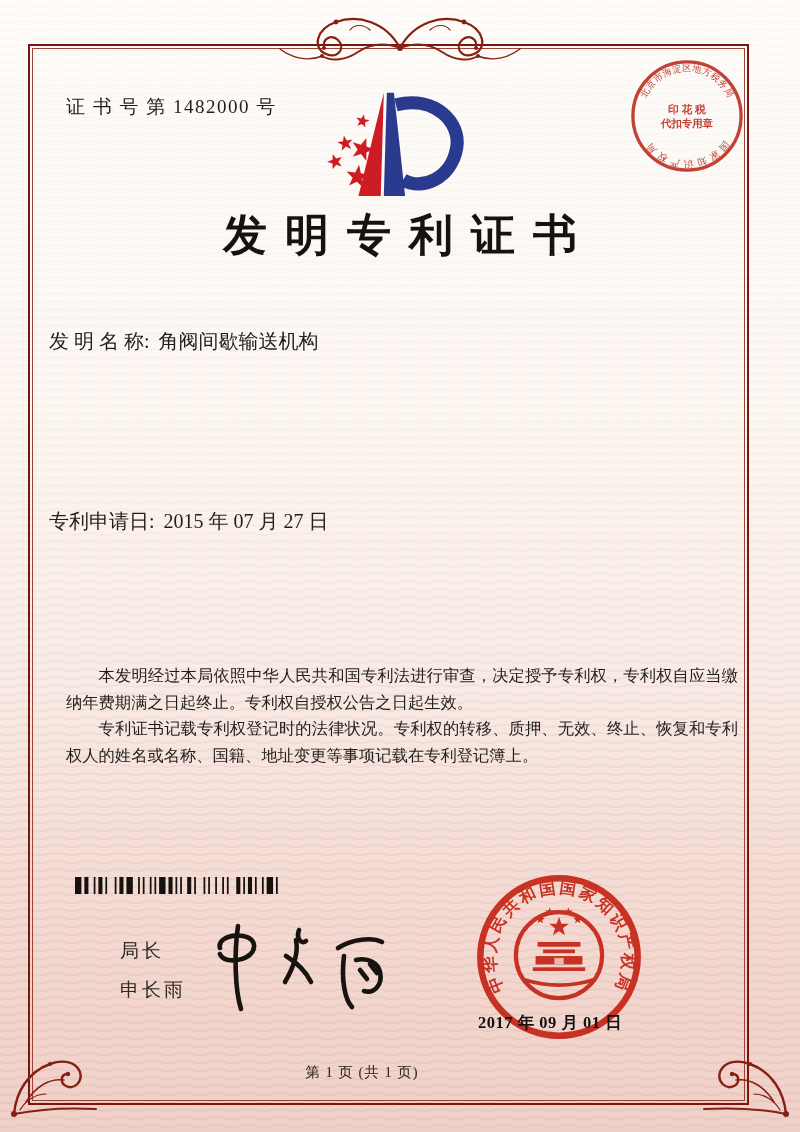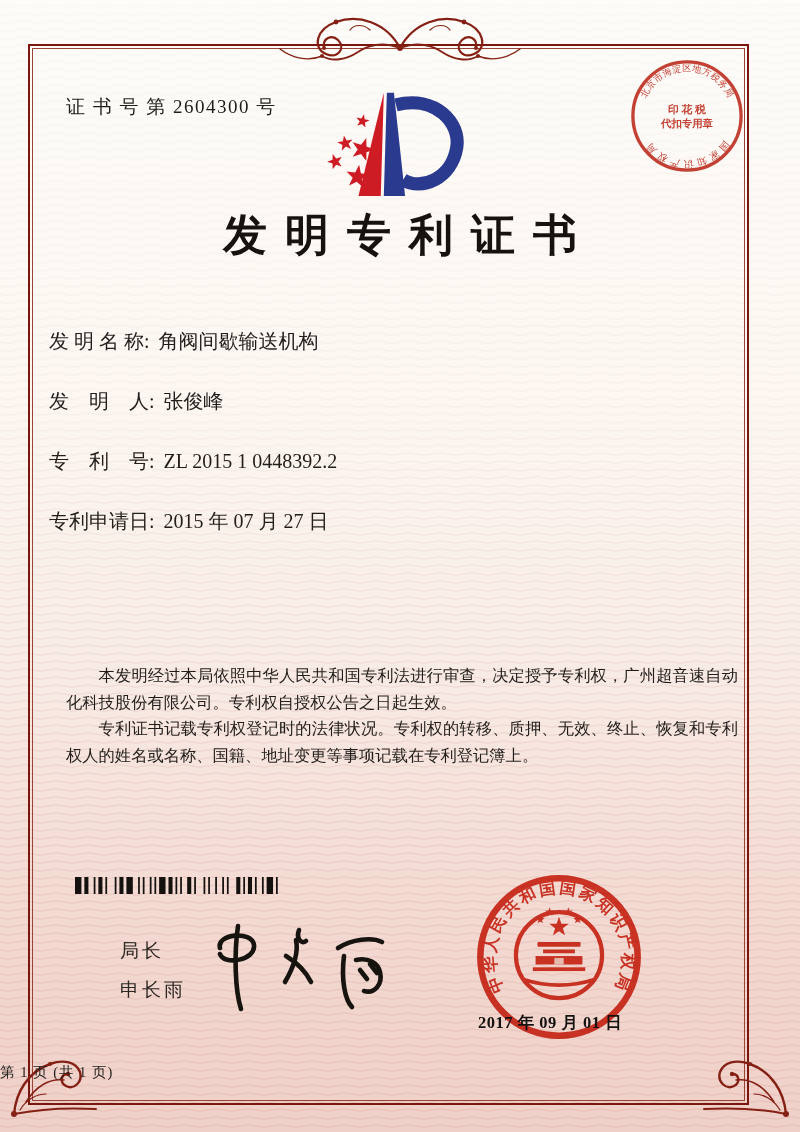--- a/index.html
+++ b/index.html
@@ -26,21 +26,21 @@
     text-align:justify;z-index:3;}
   .body-text p{margin:0;text-indent:2em;}
   .barcode{position:absolute;left:75px;top:877px;z-index:3;}
   .signer{position:absolute;left:78px;top:938px;font-size:19px;z-index:3;
     font-family:"Liberation Sans","DejaVu Sans",sans-serif;color:#2a2ателя624;margin-left:42px;}
   .signer div{margin:0 0 13px 0;letter-spacing:3px;color:#2b2622;}
   .signature{position:absolute;left:200px;top:912px;width:200px;height:105px;z-index:3;}
   .seal{position:absolute;left:456px;top:854px;width:206px;height:206px;z-index:2;mix-blend-mode:multiply;opacity:.95;}
   .seal-date{position:absolute;left:478px;top:1012px;font-size:16.5px;font-weight:600;letter-spacing:.5px;
     color:#141210;z-index:3;}
-  .footer{position:absolute;left:0;top:1063px;width:724px;text-align:left;font-size:14.5px;letter-spacing:1px;z-index:3;}
+  .footer{position:absolute;left:0;top:1063px;width:724px;text-align:center;font-size:14.5px;letter-spacing:1px;z-index:3;}
   .ornament-top{position:absolute;left:266px;top:8px;z-index:2;}
   .ornament-bl{position:absolute;left:6px;top:1052px;z-index:2;}
   .ornament-br{position:absolute;left:699px;top:1052px;z-index:2;transform:scaleX(-1);}
   .orn path{stroke:#852014;fill:none;stroke-linecap:round;}
   .orn .blob{fill:#852014;stroke:none;}
 </style>
 </head>
 <body>
 
 <div class="page">
@@ -87,21 +87,21 @@
   <svg class="ornament-br orn" width="95" height="68" viewBox="0 0 95 68">
     <path d="M8,62 C10,40 22,20 44,12 C58,7 70,10 74,20 C77,30 68,38 60,34 C54,31 54,22 62,22" stroke-width="2.4"></path>
     <path d="M8,62 C28,58 54,55 90,57" stroke-width="2"></path>
     <path d="M20,50 C30,34 44,26 58,28" stroke-width="1.5"></path>
     <path d="M14,58 C20,48 30,42 40,42" stroke-width="1.2"></path>
     <circle class="blob" cx="8" cy="62" r="3"></circle>
       <circle class="blob" cx="62" cy="22" r="2.2"></circle>
       <circle class="blob" cx="44" cy="12" r="2"></circle>
   </svg>
 
-  <div class="cert-no">证 书 号 第 2604300 号</div>
+  <div class="cert-no">证 书 号 第 1482000 号</div>
 
   <svg class="tax-stamp" viewBox="0 0 120 120">
     <defs>
       <path id="txTop" d="M 17.2 44.4 A 45.5 45.5 0 0 1 102.8 44.4"></path>
       <path id="txBot" d="M 102.8 75.6 A 45.5 45.5 0 0 1 17.2 75.6"></path>
     </defs>
     <circle cx="60" cy="60" r="55" fill="none" stroke="#c03224" stroke-width="3.4"></circle>
     <text font-size="9.3" fill="#c03224" letter-spacing="0.4" text-anchor="middle">
       <textPath href="#txTop" startOffset="50%">北京市海淀区地方税务局</textPath>
     </text>
@@ -123,32 +123,26 @@
     <polygon points="61,10 36,112 58,112" fill="#ce1c24"></polygon>
     <polygon points="64,10 61,112 82,112 71,10" fill="#2a3b8f"></polygon>
     <path d="M73,22 C112,12 137,40 133,64 C128,95 98,107 80,96" fill="none" stroke="#2a3b8f" stroke-width="13"></path>
   </svg>
 
   <div class="title">发明专利证书</div>
 
   <div class="field-row" style="top:328px">
     <span class="lbl">发 明 名 称:</span><span class="val">角阀间歇输送机构</span>
   </div>
-  <div class="field-row" style="top:388px">
-    <span class="lbl">发　明　人:</span><span class="val">张俊峰</span>
-  </div>
-  <div class="field-row" style="top:448px">
-    <span class="lbl">专　利　号:</span><span class="val">ZL 2015 1 0448392.2</span>
-  </div>
   <div class="field-row" style="top:508px">
     <span class="lbl">专利申请日:</span><span class="val">2015 年 07 月 27 日</span>
   </div>
 
   <div class="body-text">
-    <p>本发明经过本局依照中华人民共和国专利法进行审查，决定授予专利权，广州超音速自动化科技股份有限公司。专利权自授权公告之日起生效。</p>
+    <p>本发明经过本局依照中华人民共和国专利法进行审查，决定授予专利权，专利权自应当缴纳年费期满之日起终止。专利权自授权公告之日起生效。</p>
     <p>专利证书记载专利权登记时的法律状况。专利权的转移、质押、无效、终止、恢复和专利权人的姓名或名称、国籍、地址变更等事项记载在专利登记簿上。</p>
   </div>
 
   <svg id="barcode" class="barcode" width="208" height="17">
       <rect x="0.00" y="0" width="6.41" height="17" fill="#15110e"></rect>
       <rect x="9.35" y="0" width="4.07" height="17" fill="#15110e"></rect>
       <rect x="18.70" y="0" width="1.74" height="17" fill="#15110e"></rect>
       <rect x="23.37" y="0" width="4.07" height="17" fill="#15110e"></rect>
       <rect x="30.38" y="0" width="1.74" height="17" fill="#15110e"></rect>
       <rect x="39.73" y="0" width="1.74" height="17" fill="#15110e"></rect>

